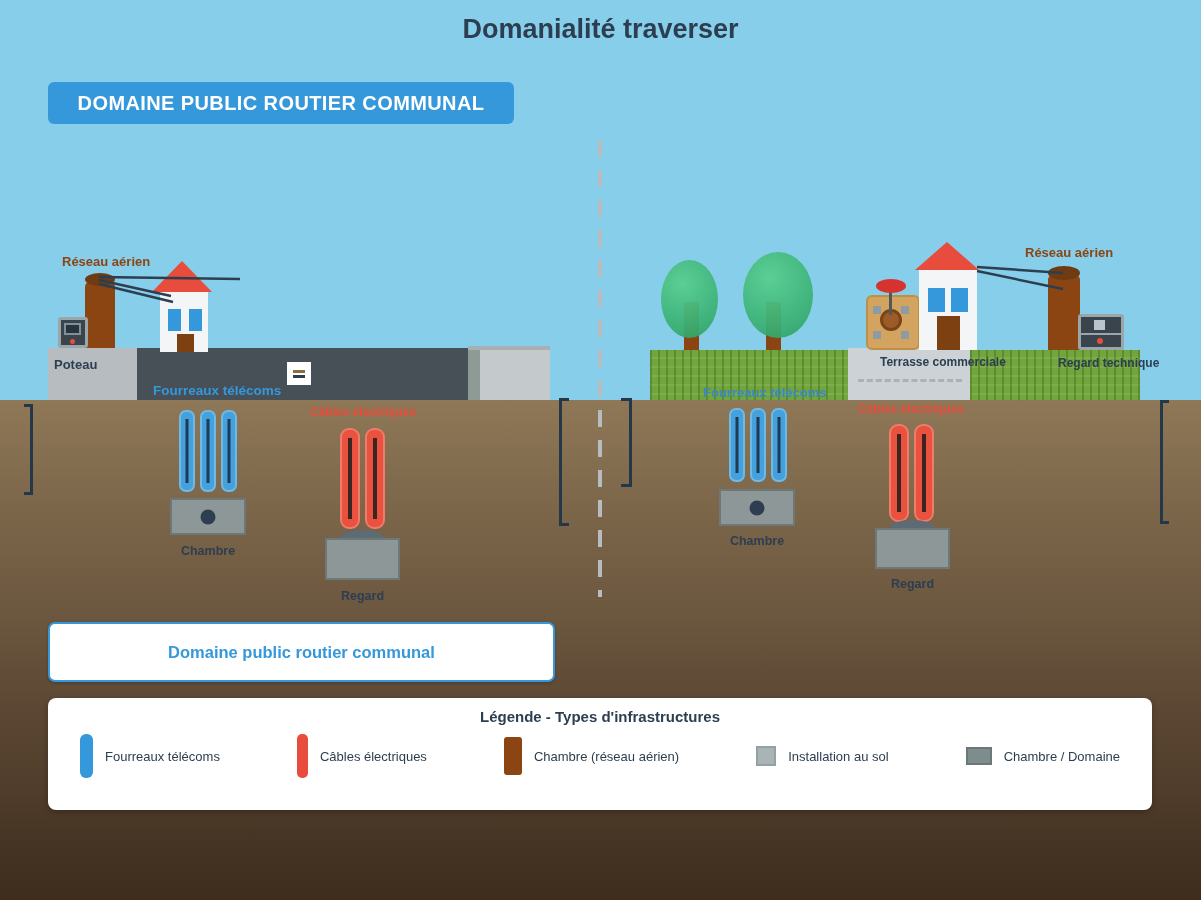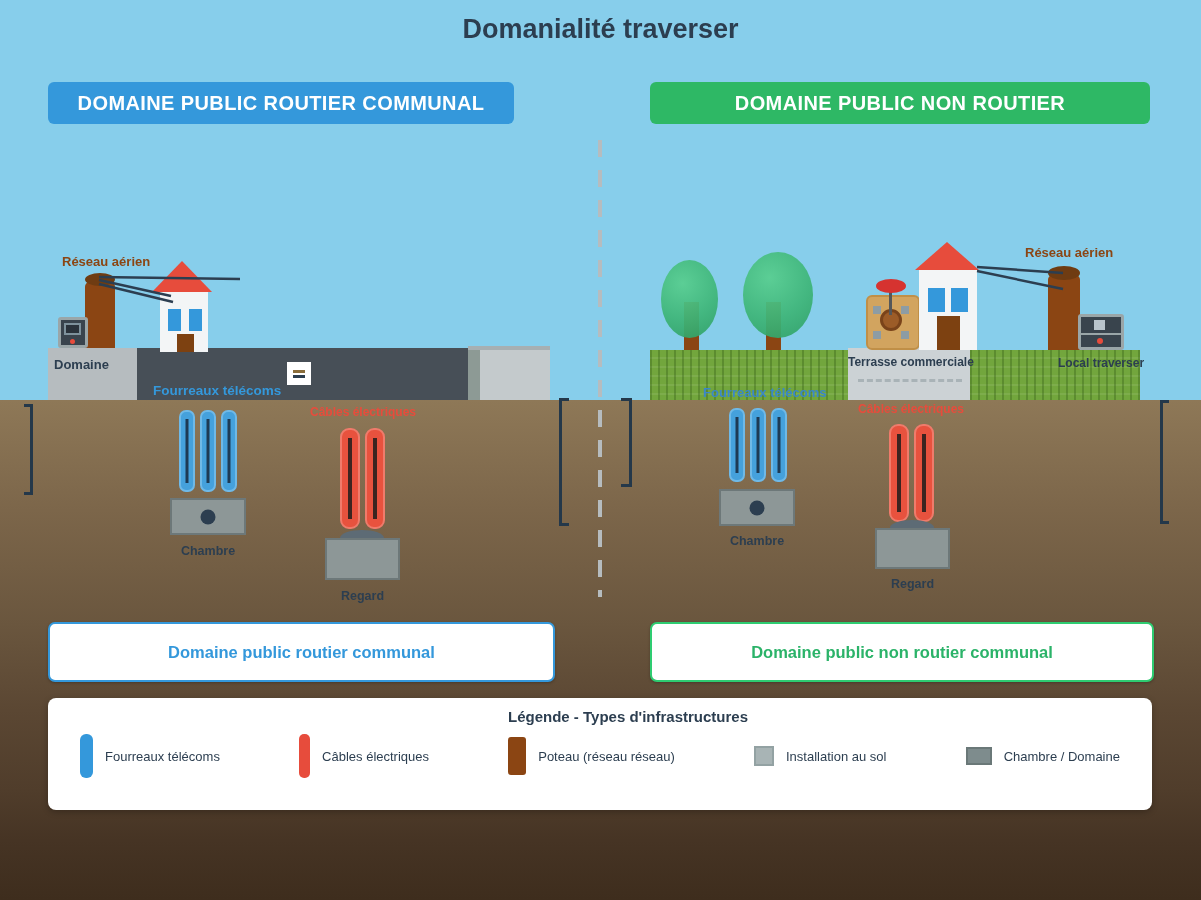--- a/index.html
+++ b/index.html
@@ -95,21 +95,21 @@
   .regard-ellipse{background:#5d6b75;border-radius:50%;}
   .regard-ellipse-left{left:340px;top:530px;width:44px;height:16px;}
   .regard-ellipse-right{left:890px;top:520px;width:44px;height:15px;}
 
   
   .lbl-reseau-left{left:62px;top:254px;font-size:13px;color:#8b4513;}
   .lbl-reseau-right{left:1025px;top:245px;font-size:13px;color:#8b4513;}
   .lbl-armoire{left:54px;top:357px;font-size:13px;}
   .lbl-fourreaux-left{left:153px;top:383px;font-size:13.5px;color:#3498db;}
   .lbl-fourreaux-right{left:703px;top:385px;font-size:13px;color:#3a87c8;}
-  .lbl-terrasse{left:848px;top:355px;width:108px;text-align:center;font-size:12px;}
+  .lbl-terrasse{left:880px;top:355px;width:108px;text-align:center;font-size:12px;}
   .lbl-local{left:1058px;top:356px;font-size:12px;}
   .lbl-cables-left{left:302px;top:405px;width:122px;text-align:center;font-size:12px;color:#e74c3c;}
   .lbl-cables-right{left:850px;top:402px;width:122px;text-align:center;font-size:12px;color:#e74c3c;}
   .lbl-chambre-left{left:158px;top:544px;width:100px;text-align:center;font-size:12.5px;}
   .lbl-chambre-right{left:707px;top:534px;width:100px;text-align:center;font-size:12.5px;}
   .lbl-regard-left{left:325px;top:589px;width:75px;text-align:center;font-size:12.5px;}
   .lbl-regard-right{left:875px;top:577px;width:75px;text-align:center;font-size:12.5px;}
 
   
   .bracket{border:3px solid #24384a;}
@@ -120,40 +120,39 @@
   .overlay{left:0;top:0;width:1201px;height:900px;pointer-events:none;}
 
   
   .zone-box{display:flex;align-items:center;justify-content:center;background:#fff;border-radius:7px;
             font-weight:bold;font-size:16.5px;box-shadow:0 1px 3px rgba(0,0,0,.25);}
   .zone-left{left:48px;top:622px;width:503px;height:56px;border:2.5px solid #3498db;color:#3498db;}
   .zone-right{left:650px;top:622px;width:500px;height:56px;border:2.5px solid #2ecc71;color:#2bb369;}
 
   
   .legend{left:48px;top:698px;width:1104px;height:112px;background:#fff;border-radius:8px;box-shadow:0 2px 6px rgba(0,0,0,.25);}
-  .legend-title{left:0;top:10px;width:100%;text-align:center;font-size:15px;font-weight:bold;color:#2c3e50;margin-left:28px;}
+  .legend-title{left:0;top:10px;width:100%;text-align:center;font-size:15px;font-weight:bold;color:#2c3e50;}
   .legend-items{left:32px;right:32px;top:36px;height:44px;display:flex;justify-content:space-between;align-items:center;}
   .legend-item{display:flex;align-items:center;gap:12px;font-size:13px;color:#2c3e50;}
   .sw-conduit{width:13px;height:44px;border-radius:6px;}
   .sw-cable{width:11px;height:44px;border-radius:5px;}
   .sw-pole{width:18px;height:38px;border-radius:3px;}
   .sw-install{width:20px;height:20px;border:2px solid #93a2a3;box-sizing:border-box;}
   .sw-chamber{width:26px;height:18px;border:2px solid #6a7878;box-sizing:border-box;}
   .legend-note{left:32px;right:32px;top:82px;height:21px;background:#fcf0cd;border-radius:3px;display:flex;
                align-items:center;justify-content:center;font-size:12px;font-weight:bold;color:#8a6d2a;white-space:nowrap;}
 </style>
 </head>
 <body>
 
 <div id="stage">
 
   <div class="lbl title">Domanialité traverser</div>
 
   <div class="abs banner banner-left">DOMAINE PUBLIC ROUTIER COMMUNAL</div>
-  <div class="abs banner banner-right">DOMAINE PUBLIC NON ROUTIER</div>
 
   <div class="abs ground"></div>
 
   <div class="abs platform-armoire"></div>
   <div class="abs road"></div>
   <div class="abs sidewalk">
     <div class="abs sidewalk-edge"></div>
   </div>
   <div class="abs road-sign">
     <div class="abs road-sign-dash1"></div>
@@ -230,51 +229,50 @@
   <svg class="abs overlay" viewBox="0 0 1201 900">
     <line x1="600" y1="140" x2="600" y2="597" stroke="#b6bcbf" stroke-width="4" stroke-dasharray="17 13"></line>
     <line x1="99" y1="277" x2="240" y2="279" stroke="#2c3e50" stroke-width="2.5"></line>
     <line x1="99" y1="280" x2="171" y2="296" stroke="#2c3e50" stroke-width="2.5"></line>
     <line x1="99" y1="284" x2="173" y2="302" stroke="#2c3e50" stroke-width="2.5"></line>
     <line x1="977" y1="267" x2="1063" y2="273" stroke="#2c3e50" stroke-width="2.5"></line>
     <line x1="977" y1="271" x2="1063" y2="289" stroke="#2c3e50" stroke-width="2.5"></line>
   </svg>
 
   <div class="lbl lbl-reseau-left">Réseau aérien</div>
-  <div class="lbl lbl-armoire">Domaine</div>
+  <div class="lbl lbl-armoire">Poteau</div>
   <div class="lbl lbl-fourreaux-left">Fourreaux télécoms</div>
   <div class="lbl lbl-cables-left">Câbles électriques</div>
   <div class="lbl lbl-chambre-left">Chambre</div>
   <div class="lbl lbl-regard-left">Regard</div>
 
   <div class="lbl lbl-reseau-right">Réseau aérien</div>
   <div class="lbl lbl-terrasse">Terrasse commerciale</div>
-  <div class="lbl lbl-local">Local traverser</div>
+  <div class="lbl lbl-local">Regard technique</div>
   <div class="lbl lbl-fourreaux-right">Fourreaux télécoms</div>
   <div class="lbl lbl-cables-right">Câbles électriques</div>
   <div class="lbl lbl-chambre-right">Chambre</div>
   <div class="lbl lbl-regard-right">Regard</div>
 
   <div class="abs zone-box zone-left">Domaine public routier communal</div>
-  <div class="abs zone-box zone-right">Domaine public non routier communal</div>
 
   <div class="abs legend">
     <div class="abs legend-title">Légende - Types d'infrastructures</div>
     <div class="abs legend-items">
       <div class="legend-item">
         <span class="sw-conduit" style="background-color: rgb(52, 152, 219);"></span>
         <span>Fourreaux télécoms</span>
       </div>
       <div class="legend-item">
         <span class="sw-cable" style="background-color: rgb(231, 76, 60);"></span>
         <span>Câbles électriques</span>
       </div>
       <div class="legend-item">
         <span class="sw-pole" style="background-color: rgb(139, 69, 19);"></span>
-        <span>Poteau (réseau réseau)</span>
+        <span>Chambre (réseau aérien)</span>
       </div>
       <div class="legend-item">
         <span class="sw-install" style="background-color: rgb(168, 180, 181);"></span>
         <span>Installation au sol</span>
       </div>
       <div class="legend-item">
         <span class="sw-chamber" style="background-color: rgb(126, 140, 141);"></span>
         <span>Chambre / Domaine</span>
       </div>
     </div>

